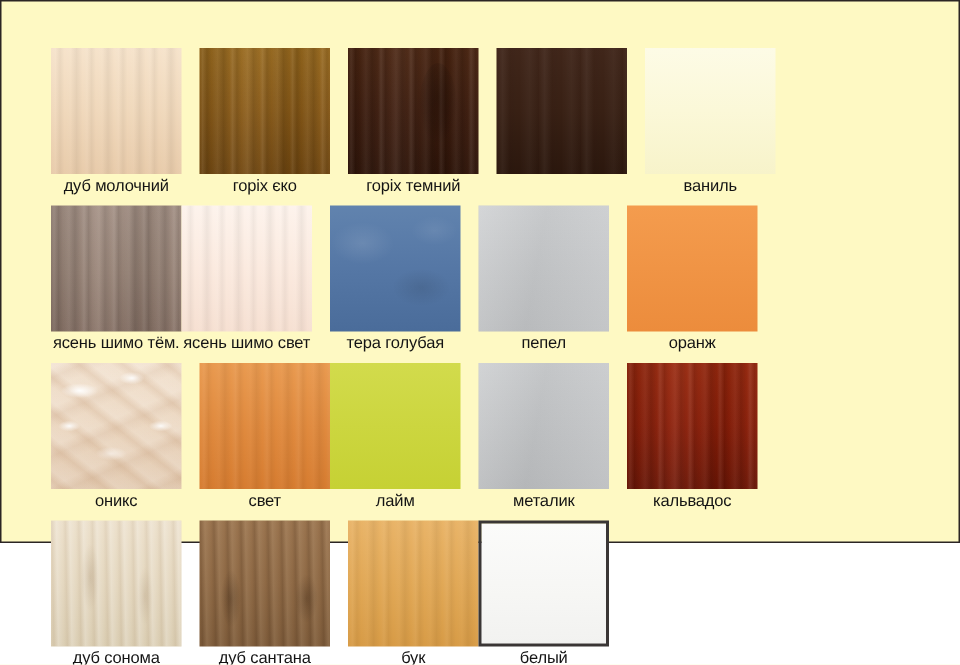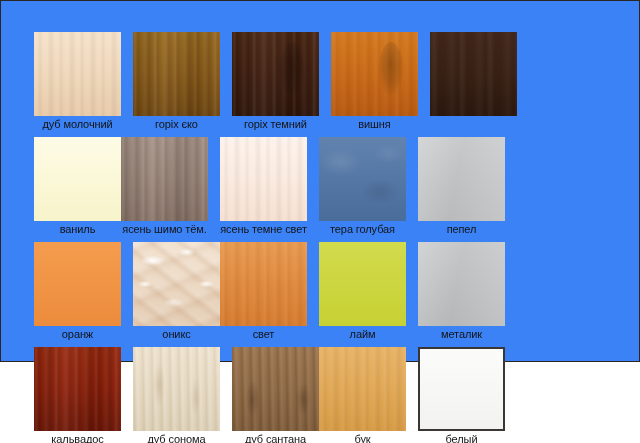--- a/index.html
+++ b/index.html
@@ -12,21 +12,21 @@
     height: 443px;
     font-family: "Liberation Sans", sans-serif;
     overflow: hidden;
   }
   .page {
     position: relative;
     width: 640px;
     height: 362px;
     box-sizing: border-box;
     border: 1px solid #2b2524;
-    background: #3b82f6;
+    background: #fef9c3;
   }
   .grid {
     position: absolute;
     left: 33px;
     top: 31px;
     width: 580px;
     display: flex;
     flex-wrap: wrap;
   }
   .cell {
@@ -198,37 +198,33 @@
       </div>
       <div class="cell">
         <div class="swatch grain-strong" style="background: linear-gradient(rgb(154, 106, 29) 0%, rgb(138, 90, 22) 50%, rgb(115, 72, 15) 100%);"></div>
         <span class="label">горіх єко</span>
       </div>
       <div class="cell">
         <div class="swatch grain-strong knot" style="background: linear-gradient(rgb(74, 36, 16) 0%, rgb(61, 27, 12) 50%, rgb(47, 20, 8) 100%);"></div>
         <span class="label wide">горіх темний</span>
       </div>
       <div class="cell">
-        <div class="swatch grain-v knot" style="background: linear-gradient(rgb(212, 121, 31) 0%, rgb(201, 106, 23) 50%, rgb(184, 90, 18) 100%);"></div>
-        <span class="label">вишня</span>
-      </div>
-      <div class="cell">
         <div class="swatch grain-soft" style="background: linear-gradient(rgb(64, 38, 26) 0%, rgb(56, 32, 20) 50%, rgb(43, 23, 13) 100%);"></div>
       </div>
       <div class="cell">
         <div class="swatch flat" style="background: linear-gradient(rgb(253, 251, 230) 0%, rgb(251, 248, 216) 50%, rgb(247, 243, 202) 100%);"></div>
         <span class="label">ваниль</span>
       </div>
       <div class="cell">
         <div class="swatch grain-strong" style="background: linear-gradient(rgb(166, 146, 134) 0%, rgb(154, 133, 120) 50%, rgb(138, 116, 104) 100%);"></div>
         <span class="label wide">ясень шимо тём.</span>
       </div>
       <div class="cell">
         <div class="swatch grain-v" style="background: linear-gradient(rgb(253, 243, 236) 0%, rgb(251, 234, 223) 50%, rgb(246, 224, 210) 100%);"></div>
-        <span class="label wide">ясень темне свет</span>
+        <span class="label wide">ясень шимо свет</span>
       </div>
       <div class="cell">
         <div class="swatch flat suede" style="background: linear-gradient(rgb(97, 131, 174) 0%, rgb(85, 119, 165) 50%, rgb(74, 108, 154) 100%);"></div>
         <span class="label">тера голубая</span>
       </div>
       <div class="cell">
         <div class="swatch flat metal" style="background: linear-gradient(rgb(203, 205, 207) 0%, rgb(195, 197, 199) 50%, rgb(188, 190, 192) 100%);"></div>
         <span class="label">пепел</span>
       </div>
       <div class="cell">

